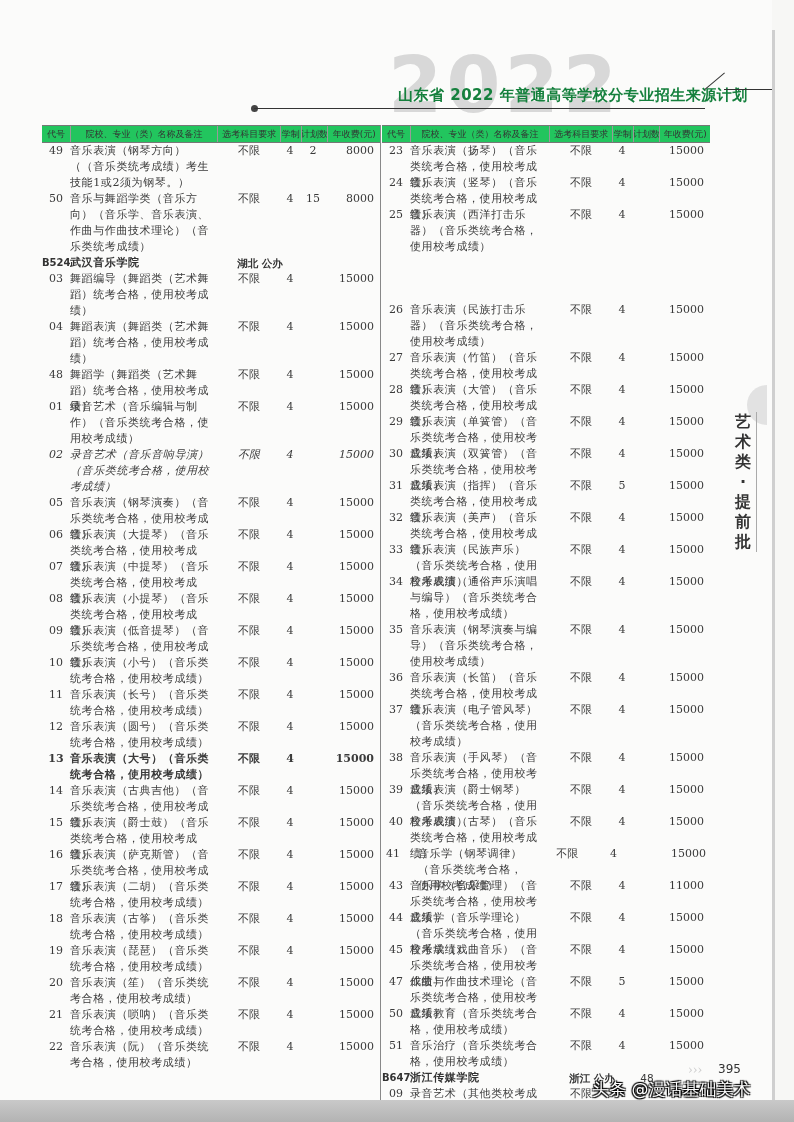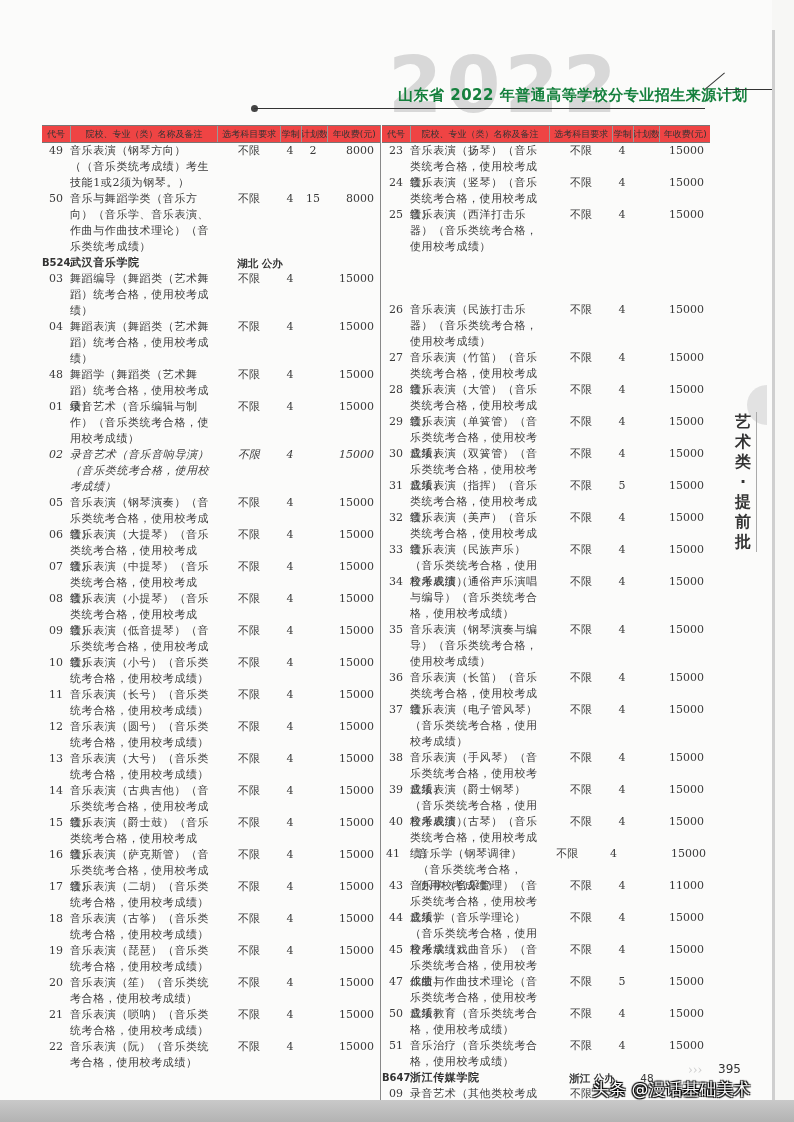--- a/index.html
+++ b/index.html
@@ -46,21 +46,21 @@
   }
   .col {
     position: absolute; top: 125px; width: 338px;
   }
   .col.left { left: 42px; }
   .col.right { left: 382px; width: 328px; }
   .col.right::before {
     content: ""; position: absolute; left: -2px; top: 0; bottom: -920px; width: 1px; background: #888;
   }
   .thead {
-    display: flex; height: 16px; background: #ef4444; border-top: 1px solid #777; border-bottom: 1px solid #777;
+    display: flex; height: 16px; background: #22c55e; border-top: 1px solid #777; border-bottom: 1px solid #777;
     font-size: 9px; color: #333; font-family: "DejaVu Sans", "Liberation Sans", sans-serif;
   }
   .thead span { display: flex; align-items: center; justify-content: center; border-right: 1px solid #999; white-space: nowrap; overflow: hidden; }
   .thead span:last-child { border-right: none; }
   .c-code { width: 28px; }
   .c-name { width: 148px; }
   .c-req { width: 62px; }
   .c-yrs { width: 20px; }
   .c-plan { width: 26px; }
   .c-fee { width: 52px; }
@@ -241,21 +241,21 @@
           <span class="c-fee">15000</span>
         </div>
         <div class="row" style="height: 32px;">
           <span class="c-code">12</span>
           <span class="c-name">音乐表演（圆号）（音乐类统考合格，使用校考成绩）</span>
           <span class="c-req">不限</span>
           <span class="c-yrs">4</span>
           <span class="c-plan"></span>
           <span class="c-fee">15000</span>
         </div>
-        <div class="row" style="height: 32px;">
+        <div class="row" style="height: 32px; font-weight: bold;">
           <span class="c-code">13</span>
           <span class="c-name">音乐表演（大号）（音乐类统考合格，使用校考成绩）</span>
           <span class="c-req">不限</span>
           <span class="c-yrs">4</span>
           <span class="c-plan"></span>
           <span class="c-fee">15000</span>
         </div>
         <div class="row" style="height: 32px;">
           <span class="c-code">14</span>
           <span class="c-name">音乐表演（古典吉他）（音乐类统考合格，使用校考成绩）</span>

